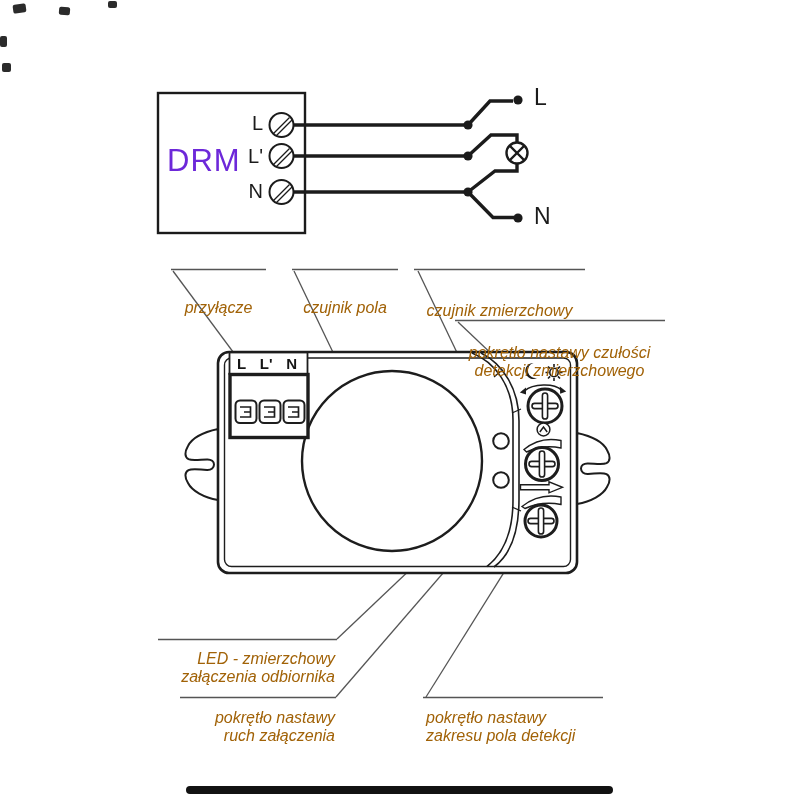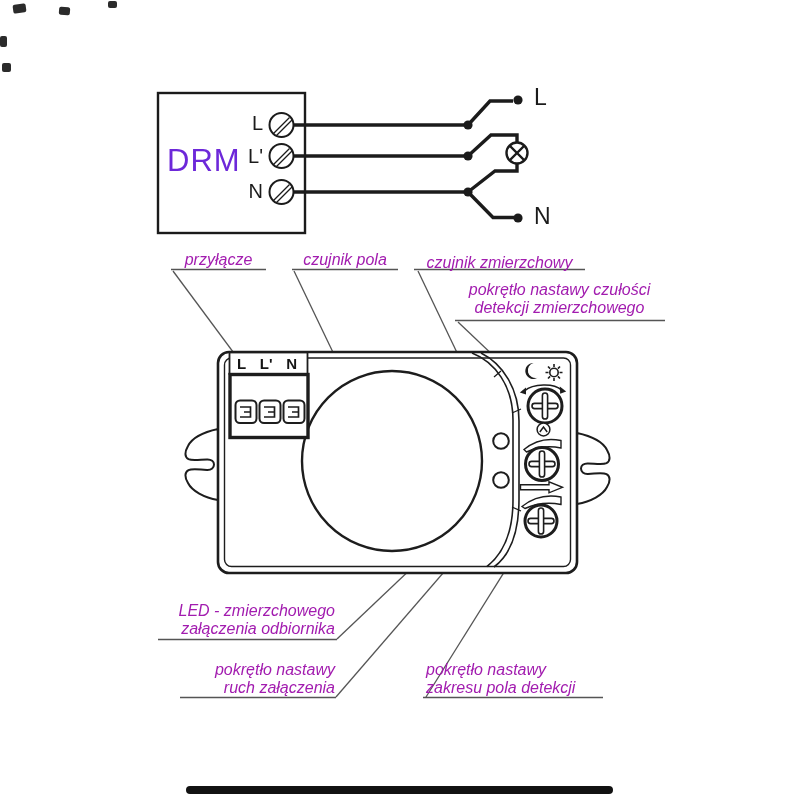--- a/index.html
+++ b/index.html
@@ -1,20 +1,20 @@
 <!DOCTYPE html>
 <html><head>
 <meta charset="utf-8">
 <style>
   html,body{margin:0;padding:0;background:#fff;}
   .canvas{position:relative;width:800px;height:800px;background:#ffffff;overflow:hidden;
           font-family:"Liberation Sans",sans-serif;color:#1d1d1d;}
   svg.art{position:absolute;left:0;top:0;}
   .lbl{position:absolute;white-space:nowrap;}
-  .callout{font:italic 16px/18px "Liberation Sans",sans-serif;color:#a21caf;}
+  .callout{font:italic 16px/18px "Liberation Sans",sans-serif;color:#a16207;margin-top:48px;}
   .drm{font:400 31px/31px "Liberation Sans",sans-serif;letter-spacing:1px;color:#6d28d9;}
   .term{font:400 20px/20px "Liberation Sans",sans-serif;width:43px;text-align:right;color:#1b1b1b;}
   .endlbl{font:400 23px/23px "Liberation Sans",sans-serif;color:#1b1b1b;}
   .strip{display:flex;justify-content:space-between;width:60px;
          font:700 15px/17px "Liberation Sans",sans-serif;color:#151515;}
   .ctr{text-align:center;}
   .rgt{text-align:right;}
   .speck{position:absolute;background:#2b2b2b;border-radius:2px;}
   .botbar{position:absolute;left:186px;top:786px;width:427px;height:8px;border-radius:4px;background:#121212;}
 </style>
@@ -179,27 +179,27 @@
   <div class="lbl strip" style="left:237px;top:355px;">
     <span>L</span>
     <span>L'</span>
     <span>N</span>
   </div>
 
   <div class="lbl callout ctr" style="left:171px;top:251px;width:95px;">przyłącze</div>
   <div class="lbl callout ctr" style="left:292px;top:251px;width:106px;">czujnik pola</div>
   <div class="lbl callout ctr" style="left:414px;top:254px;width:171px;">czujnik zmierzchowy</div>
 
-  <div class="lbl callout ctr" style="left:452px;top:281px;width:215px;font-style:italic;">
+  <div class="lbl callout ctr" style="left:452px;top:296px;width:215px;font-style:italic;">
     <div>pokrętło nastawy czułości</div>
     <div>detekcji zmierzchowego</div>
   </div>
 
   <div class="lbl callout rgt" style="left:150px;top:602px;width:185px;">
-    <div>LED - zmierzchowego</div>
+    <div>LED - zmierzchowy</div>
     <div>załączenia odbiornika</div>
   </div>
 
   <div class="lbl callout rgt" style="left:147px;top:661px;width:188px;">
     <div>pokrętło nastawy</div>
     <div>ruch załączenia</div>
   </div>
 
   <div class="lbl callout" style="left:426px;top:661px;width:185px;">
     <div>pokrętło nastawy</div>

